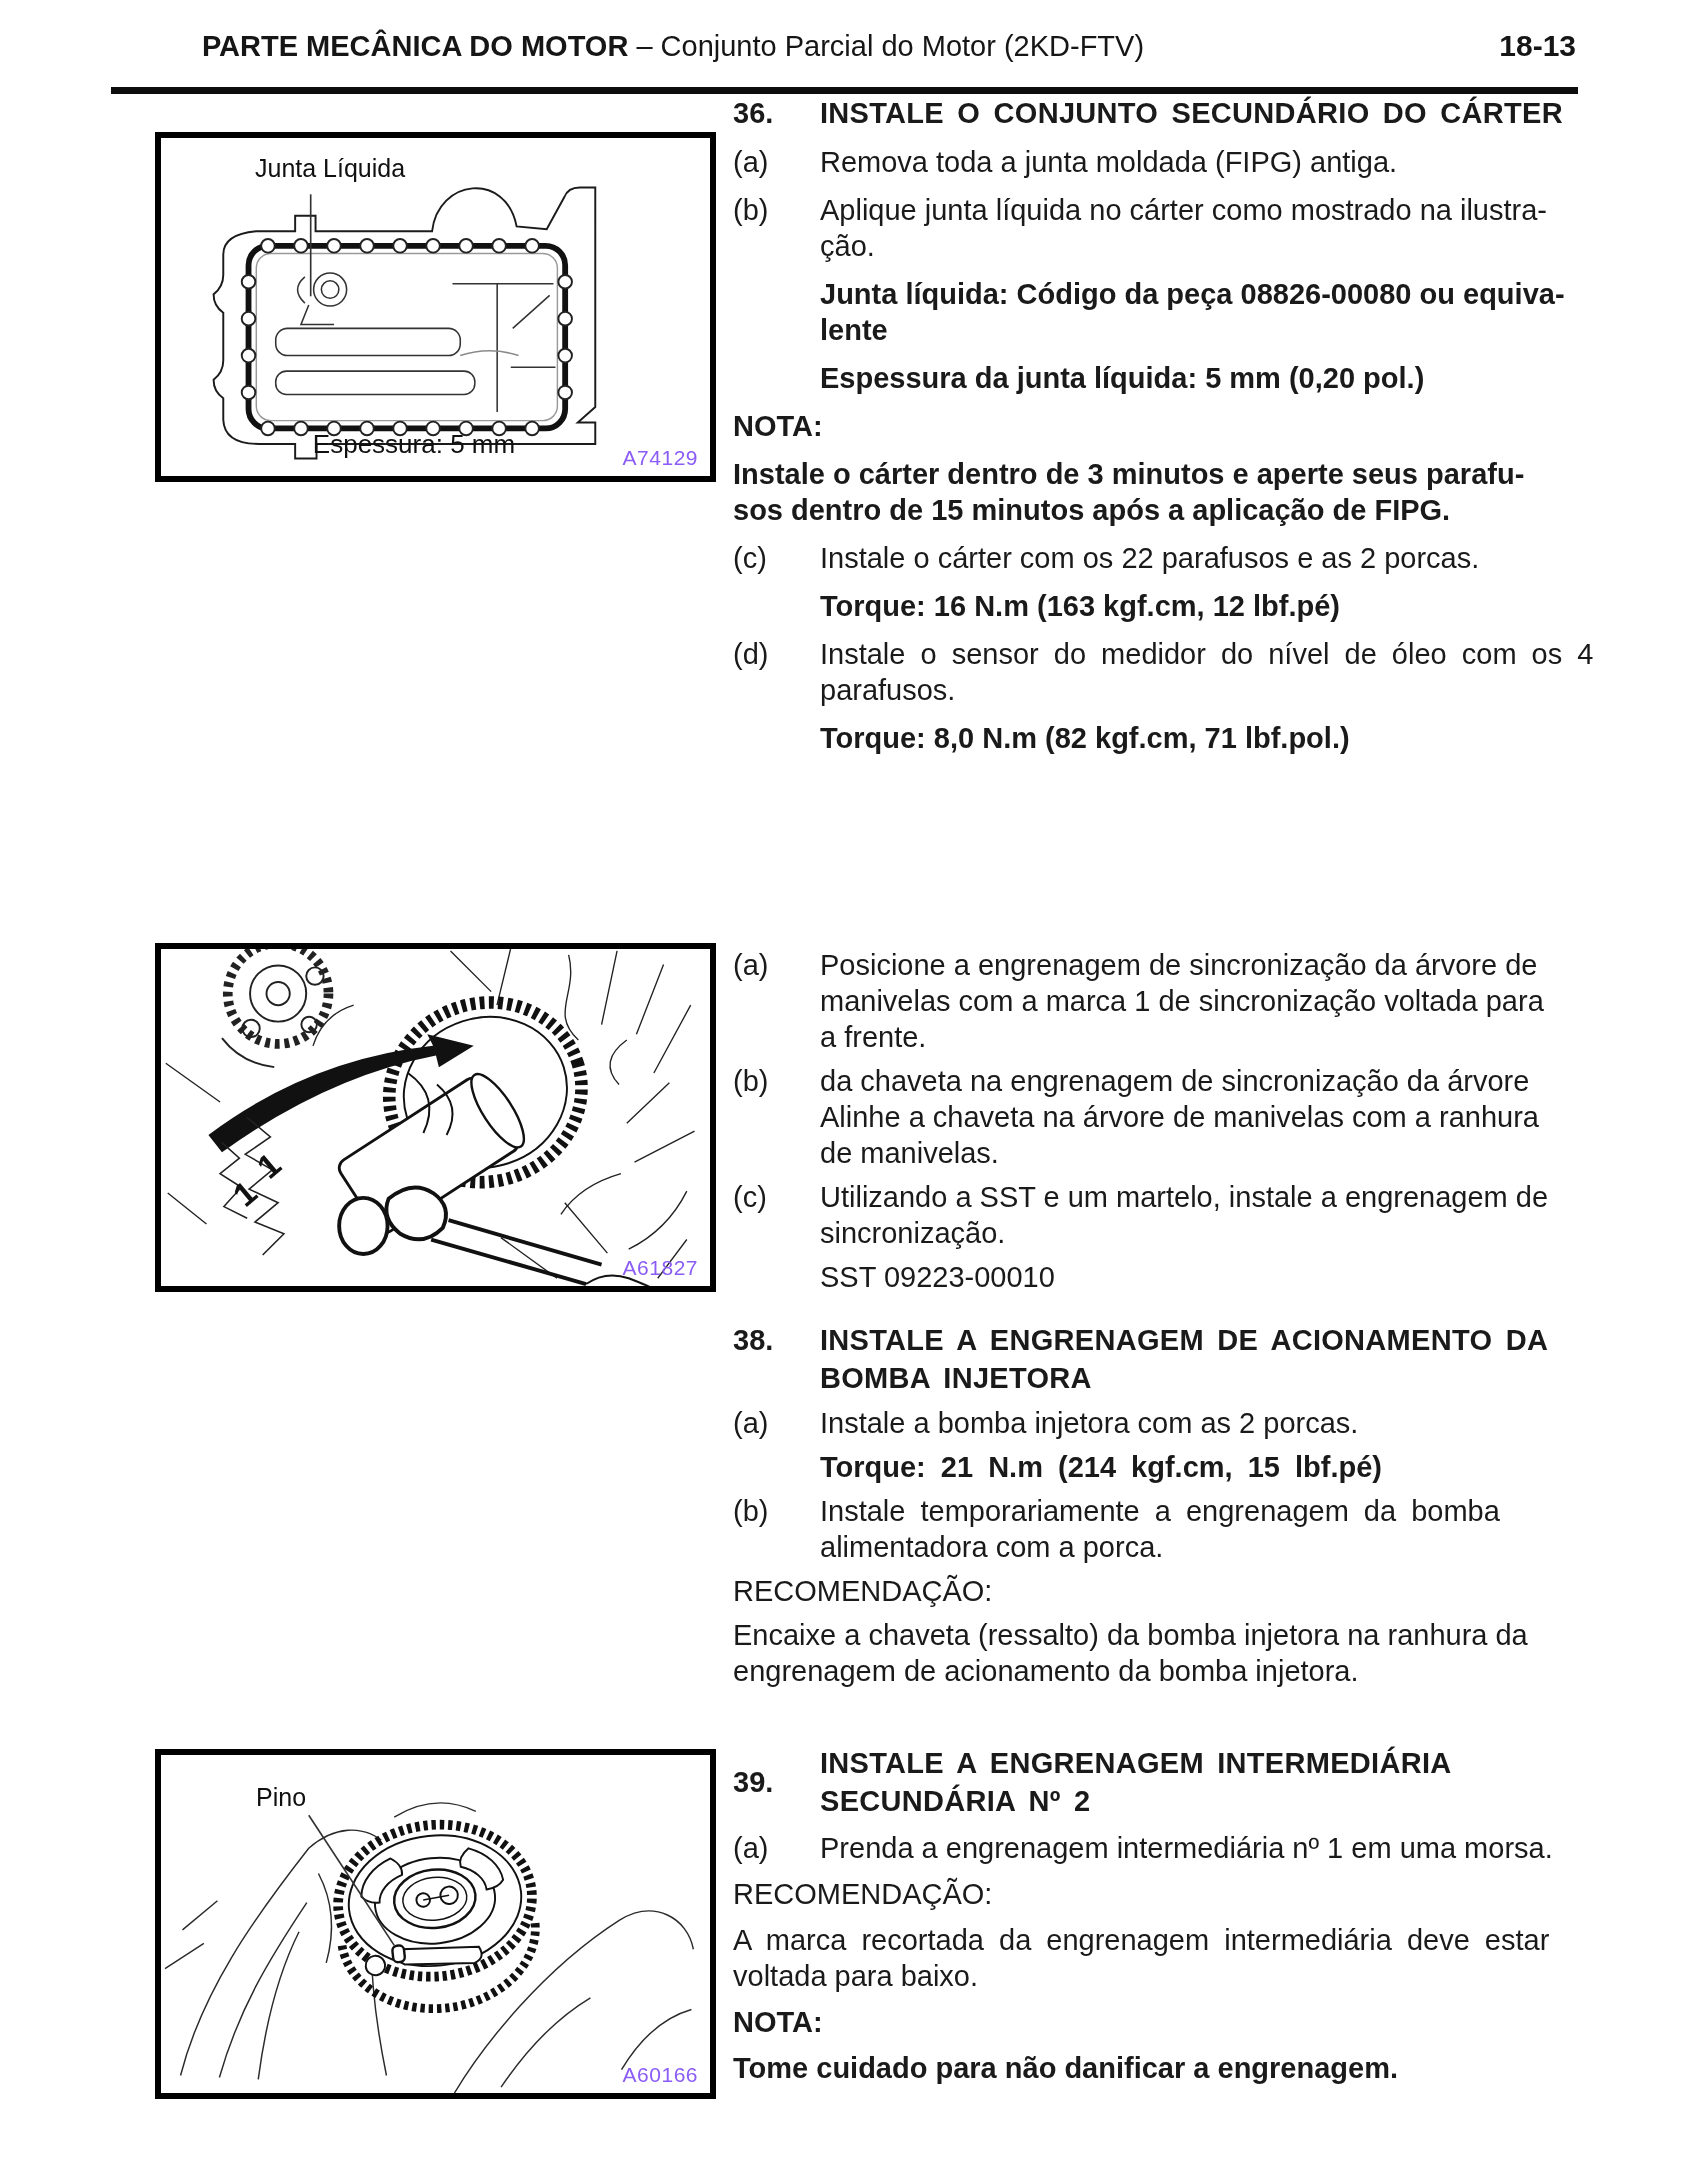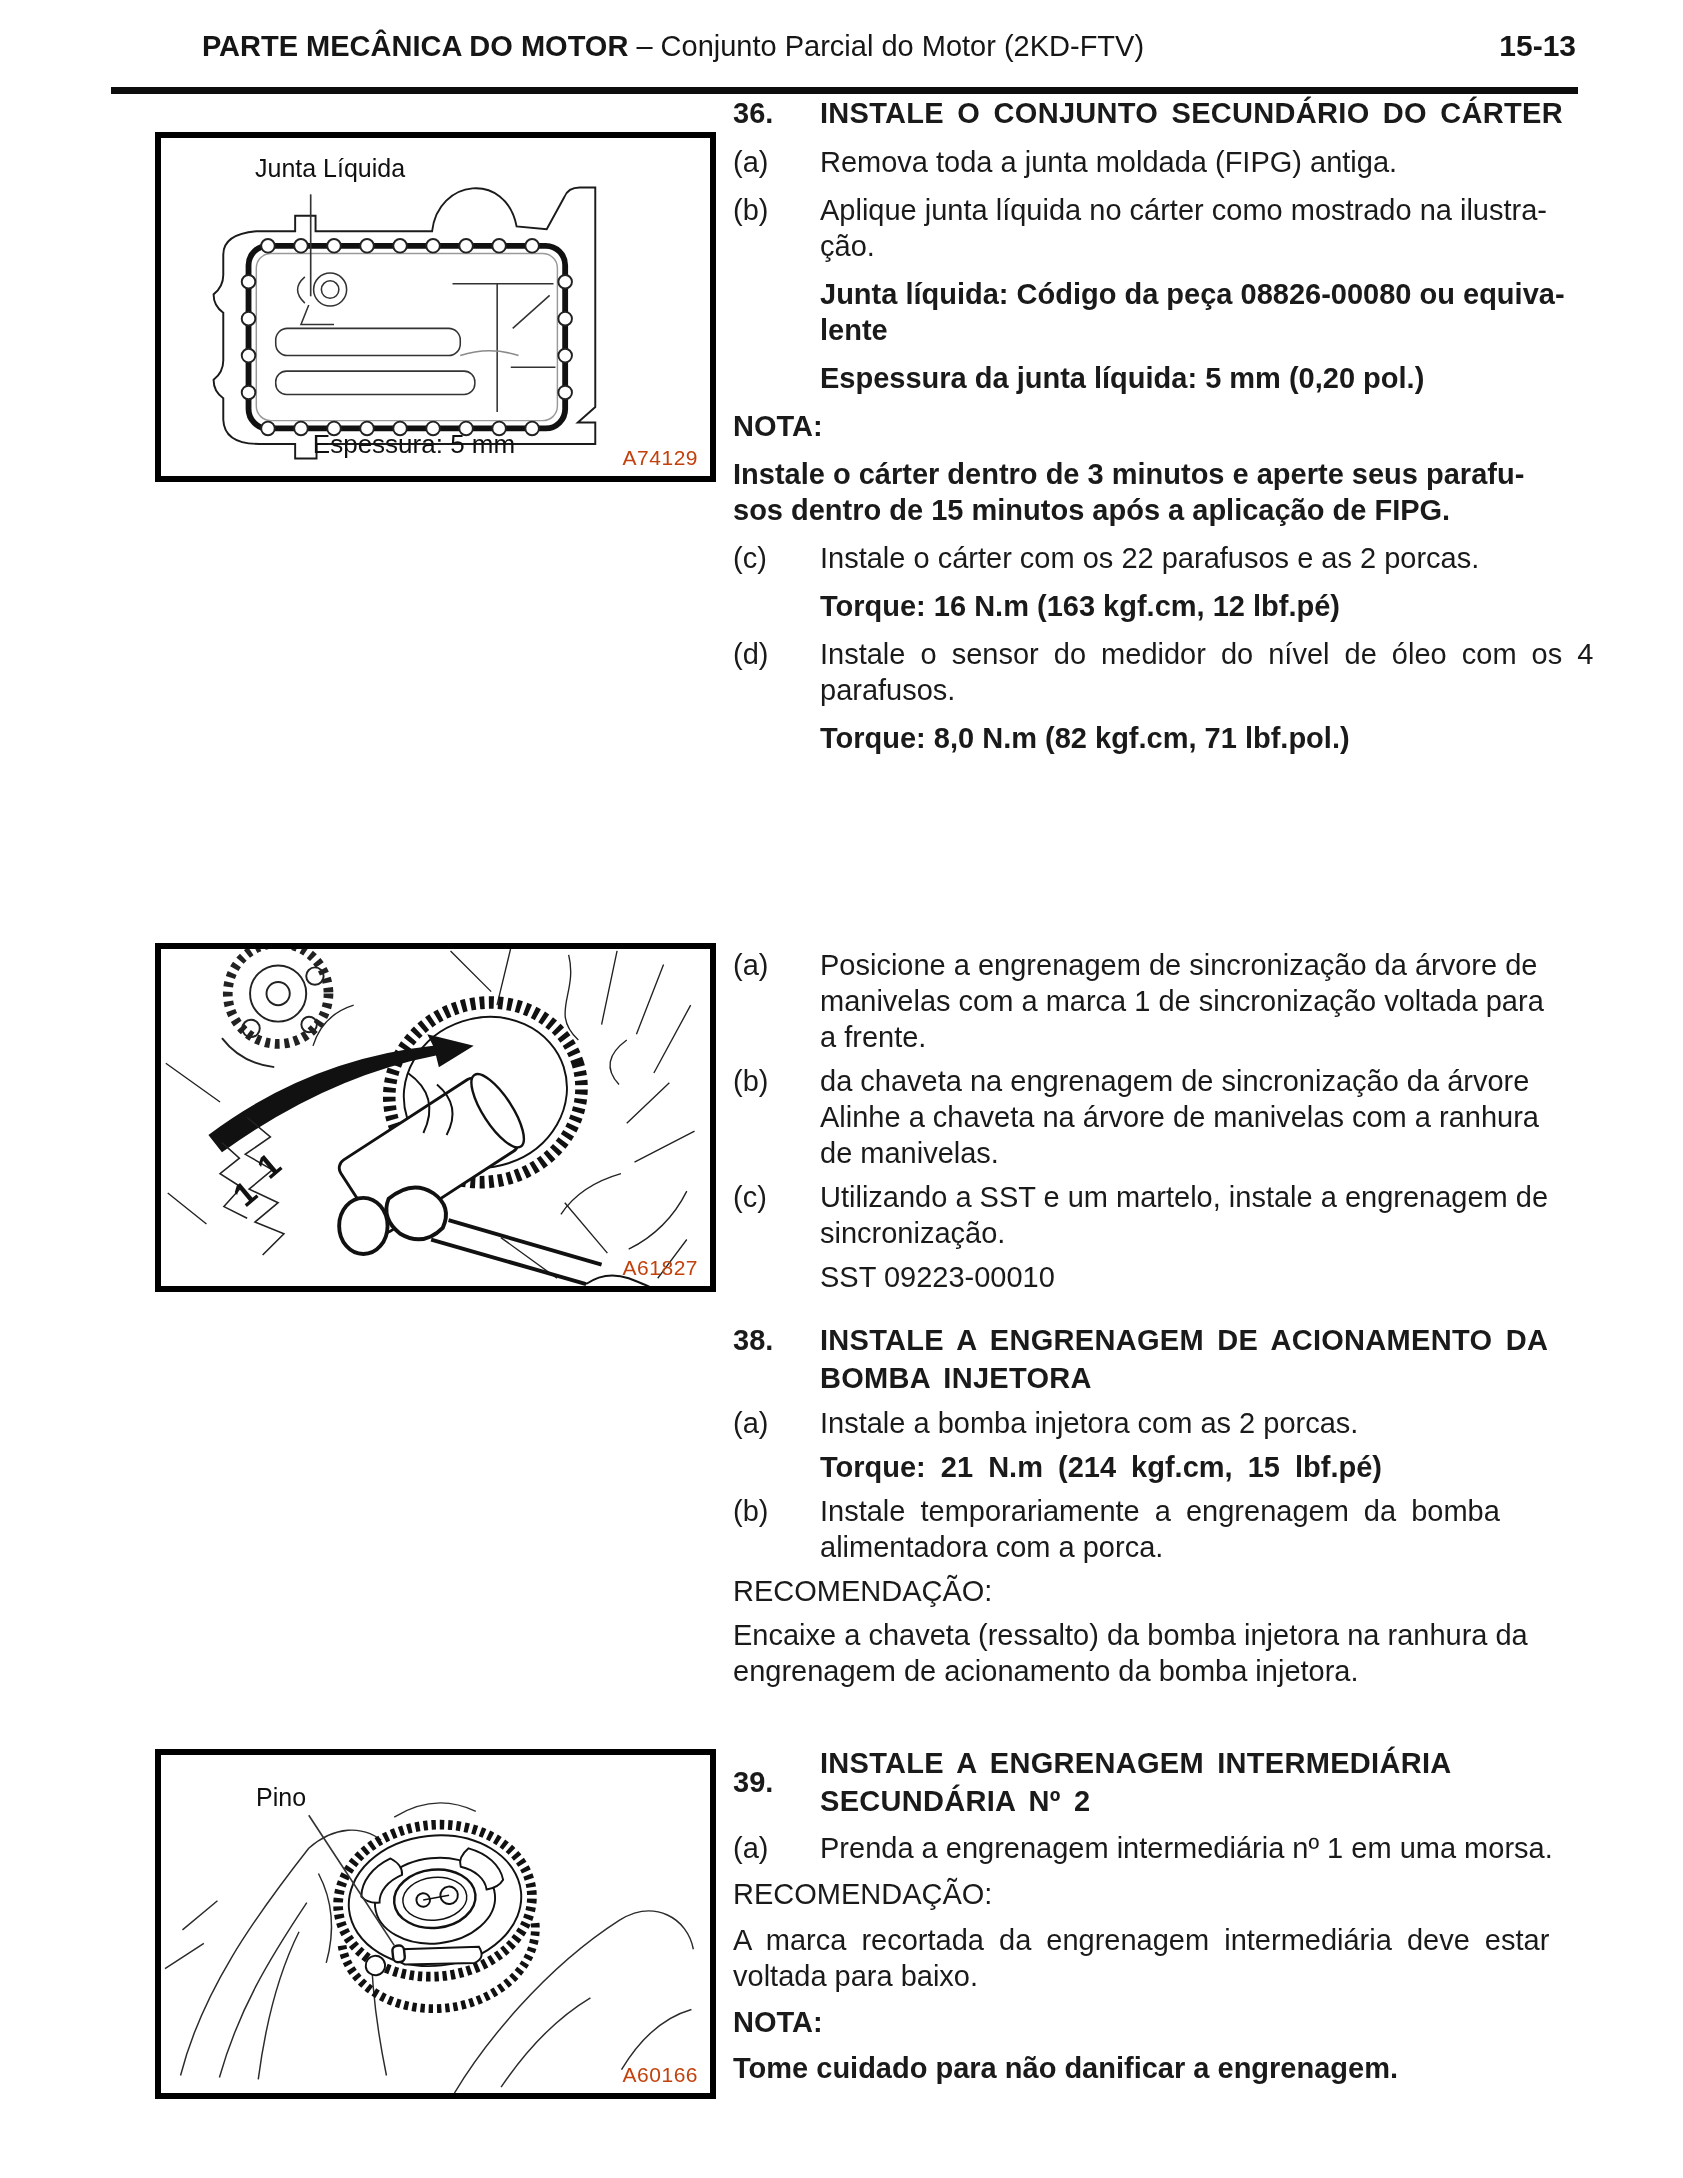--- a/index.html
+++ b/index.html
@@ -10,21 +10,21 @@
   .hdr b{font-weight:bold;}
   .pageno{position:absolute;top:29px;right:107px;font-size:30px;font-weight:bold;}
   .rule{position:absolute;top:87px;left:111px;width:1467px;height:7px;background:#0d0d0d;}
   
   .figbox{position:absolute;left:155px;width:561px;border:6px solid #000000;background:#fff;box-sizing:border-box;}
   #fig1{top:132px;height:350px;}
   #fig2{top:943px;height:349px;}
   #fig3{top:1749px;height:350px;}
   .figbox svg{position:absolute;left:0;top:0;width:100%;height:100%;}
   .callout{position:absolute;font-size:25px;color:#101010;white-space:nowrap;}
-  .figcode{position:absolute;right:12px;bottom:6px;font-size:21px;color:#c2410c;letter-spacing:0.5px;}
+  .figcode{position:absolute;right:12px;bottom:6px;font-size:21px;color:#8b5cf6;letter-spacing:0.5px;}
   .caption{position:absolute;left:40px;width:426px;bottom:16px;text-align:center;font-size:26px;color:#101010;}
   .mark1{position:absolute;font-size:33px;font-weight:bold;color:#111;}
   
   .col{position:absolute;left:733px;width:857px;font-size:29px;line-height:36px;color:#1a1a1a;}
   #colA{top:94px;}
   #colB{top:939px;}
   #colC{top:1744px;}
   .col .ln{white-space:nowrap;}
   .row{display:flex;margin-top:12px;}
   .row .m{flex:0 0 87px;}
@@ -45,21 +45,21 @@
 </style>
 </head>
 <body>
 
 <div class="page">
 
   <div class="hdr">
     <b>PARTE MECÂNICA DO MOTOR</b>
     <span>– Conjunto Parcial do Motor (2KD-FTV)</span>
   </div>
-  <div class="pageno">15-13</div>
+  <div class="pageno">18-13</div>
   <div class="rule"></div>
 
   <figure class="figbox" id="fig1" style="margin:0">
     <svg viewBox="0 0 561 348" aria-hidden="true">
       <path d="M96,96 L136,96 L136,80 L157,80 L157,96 L277,96 C283,42 353,34 364,91 L395,94 L413,61 Q417,51 429,51 L445,51 L445,277 L427,293 L445,293 L445,315 L158,315 L158,330 L136,330 L136,315 L99,315 Q63,315 62,290 L62,268 Q52,261 52,249 Q62,241 62,229 L62,180 Q52,173 52,161 Q62,153 62,141 L62,120 Q62,99 96,96 Z" fill="none" stroke="#1b1b1b" stroke-width="2"></path>
       <rect x="88" y="111" width="326" height="188" rx="20" fill="none" stroke="#111" stroke-width="6"></rect>
       <rect x="96" y="119" width="310" height="172" rx="15" fill="none" stroke="#9a9a9a" stroke-width="1.5"></rect>
       <g fill="#ffffff" stroke="#222" stroke-width="2">
         <circle cx="108" cy="111" r="7"></circle>
           <circle cx="142" cy="111" r="7"></circle>

